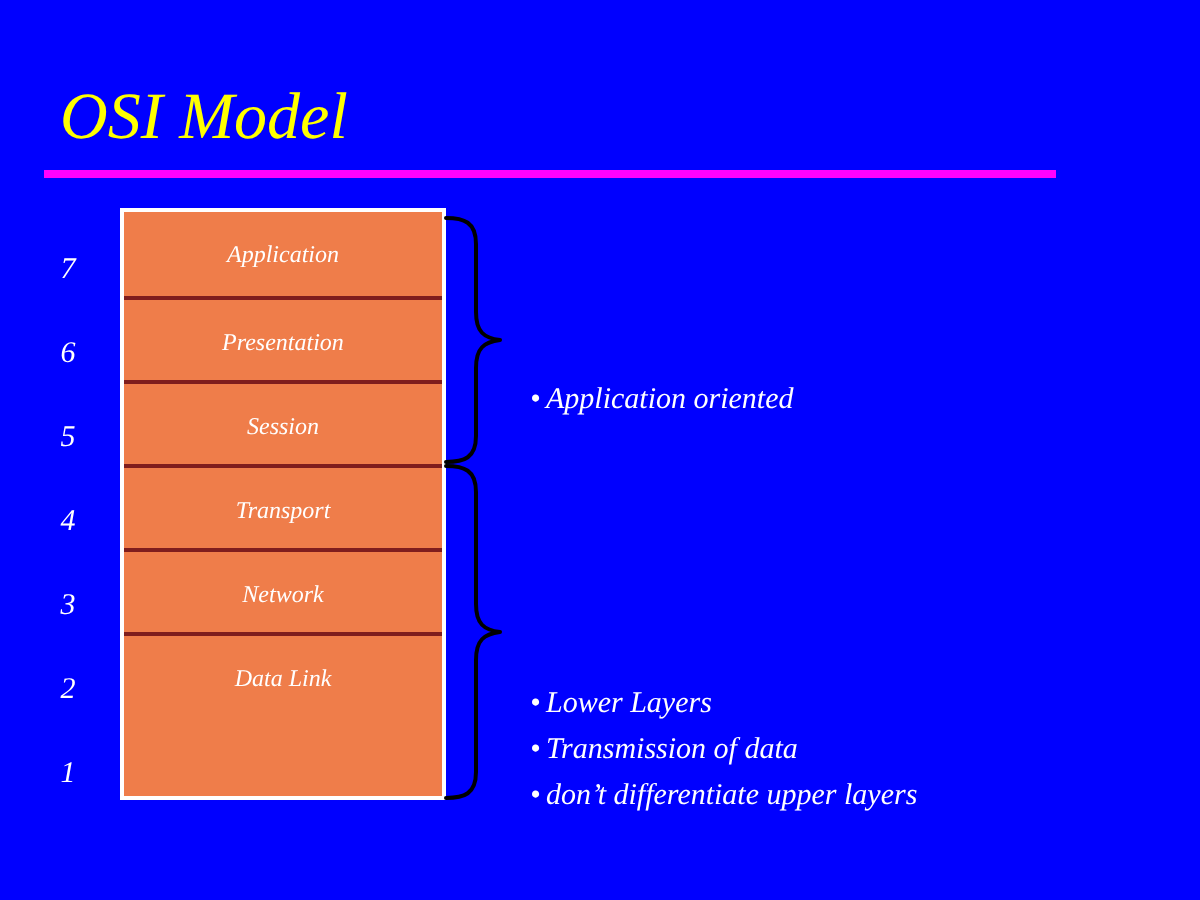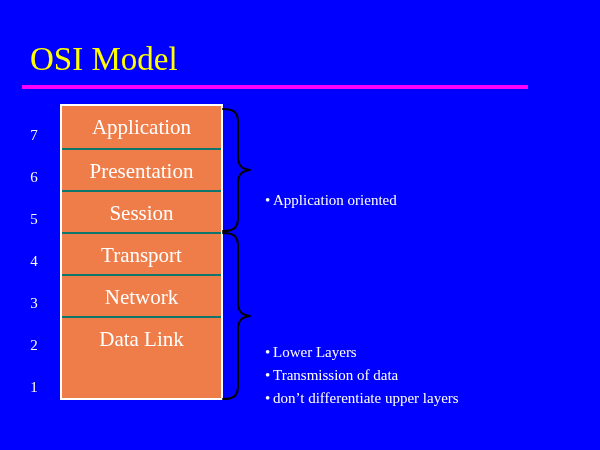--- a/index.html
+++ b/index.html
@@ -11,20 +11,21 @@
     height: 450px;
     background: #0000FF;
     font-family: "Liberation Serif", "DejaVu Serif", serif;
     overflow: hidden;
   }
   #slide {
     position: relative;
     width: 600px;
     height: 402px;
     background: #0000FF;
+    font-style: italic;
   }
 
   
   #title {
     position: absolute;
     left: 30px;
     top: 40px;
     font-size: 33px;
     line-height: 38px;
     color: #FFFF00;
@@ -50,27 +51,27 @@
     border: 2px solid #FFFFFF;
     box-sizing: border-box;
     background: #EF7D4A;
   }
   .layer {
     position: relative;
     height: 42px;
     line-height: 42px;
     text-align: center;
     color: #FFFFFF;
-    font-size: 21px;
+    font-size: 12px;
     font-family: "Liberation Serif", "DejaVu Serif", serif;
     background: #EF7D4A;
     box-sizing: border-box;
   }
   .layer + .layer {
-    border-top: 2px solid #0f766e;
+    border-top: 2px solid #7f1d1d;
   }
 
   
   #numbers {
     position: absolute;
     left: 14px;
     top: 104px;
     width: 40px;
     height: 296px;
   }

